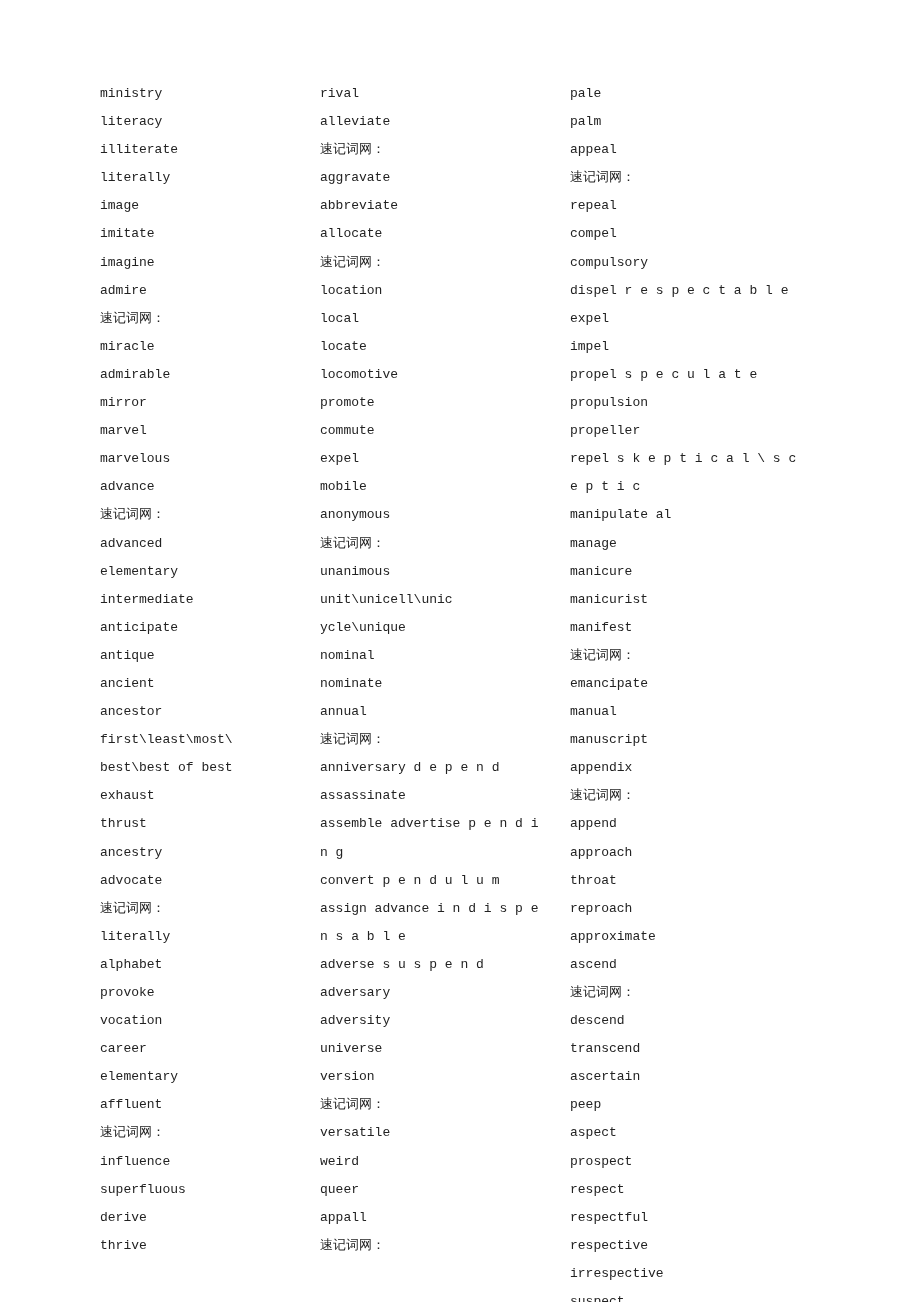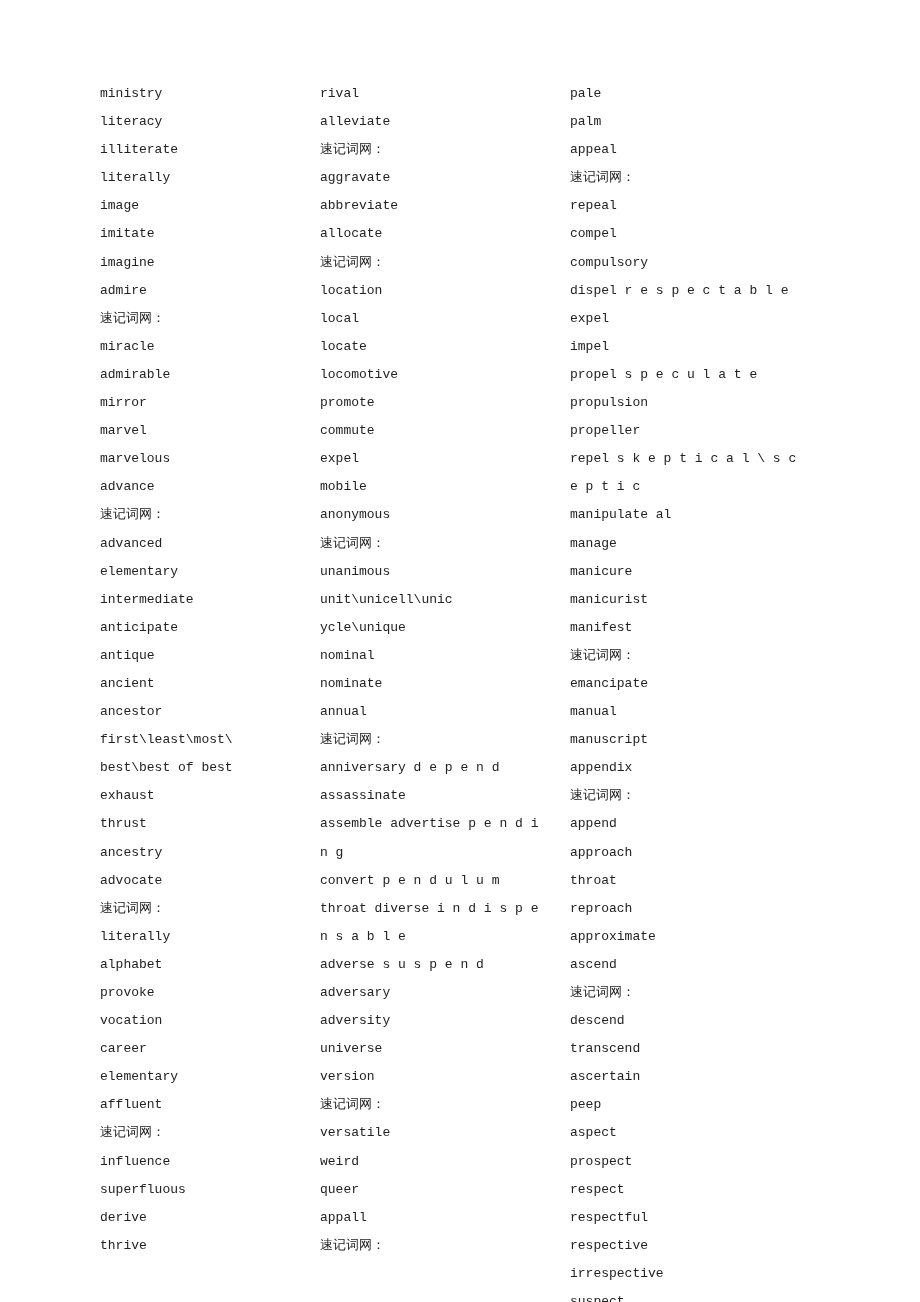--- a/index.html
+++ b/index.html
@@ -98,21 +98,21 @@
       <div class="word-item">ycle\unique</div>
       <div class="word-item">nominal</div>
       <div class="word-item">nominate</div>
       <div class="word-item">annual</div>
       <div class="word-item">速记词网：</div>
       <div class="word-item">anniversary d e p e n d</div>
       <div class="word-item">assassinate</div>
       <div class="word-item">assemble advertise p e n d i</div>
       <div class="word-item">n g</div>
       <div class="word-item">convert p e n d u l u m</div>
-      <div class="word-item">throat diverse i n d i s p e</div>
+      <div class="word-item">assign advance i n d i s p e</div>
       <div class="word-item">n s a b l e</div>
       <div class="word-item">adverse s u s p e n d</div>
       <div class="word-item">adversary</div>
       <div class="word-item">adversity</div>
       <div class="word-item">universe</div>
       <div class="word-item">version</div>
       <div class="word-item">速记词网：</div>
       <div class="word-item">versatile</div>
       <div class="word-item">weird</div>
       <div class="word-item">queer</div>

